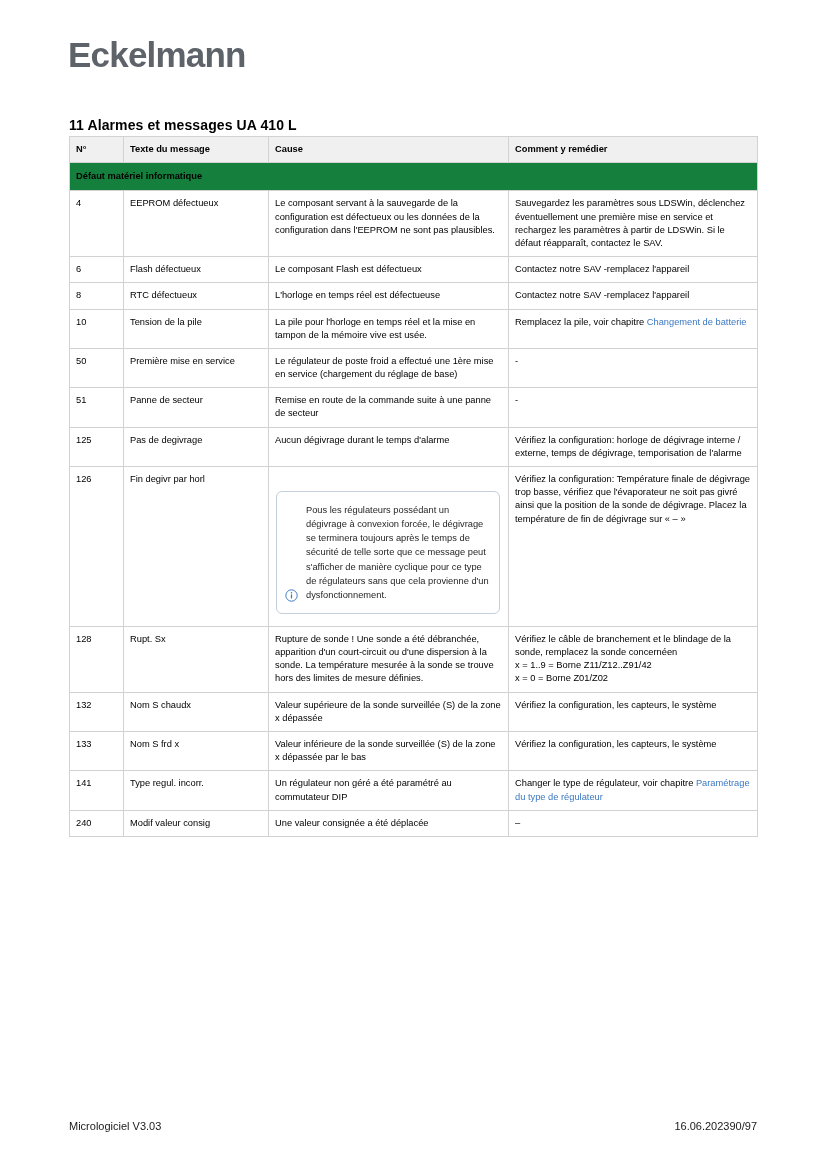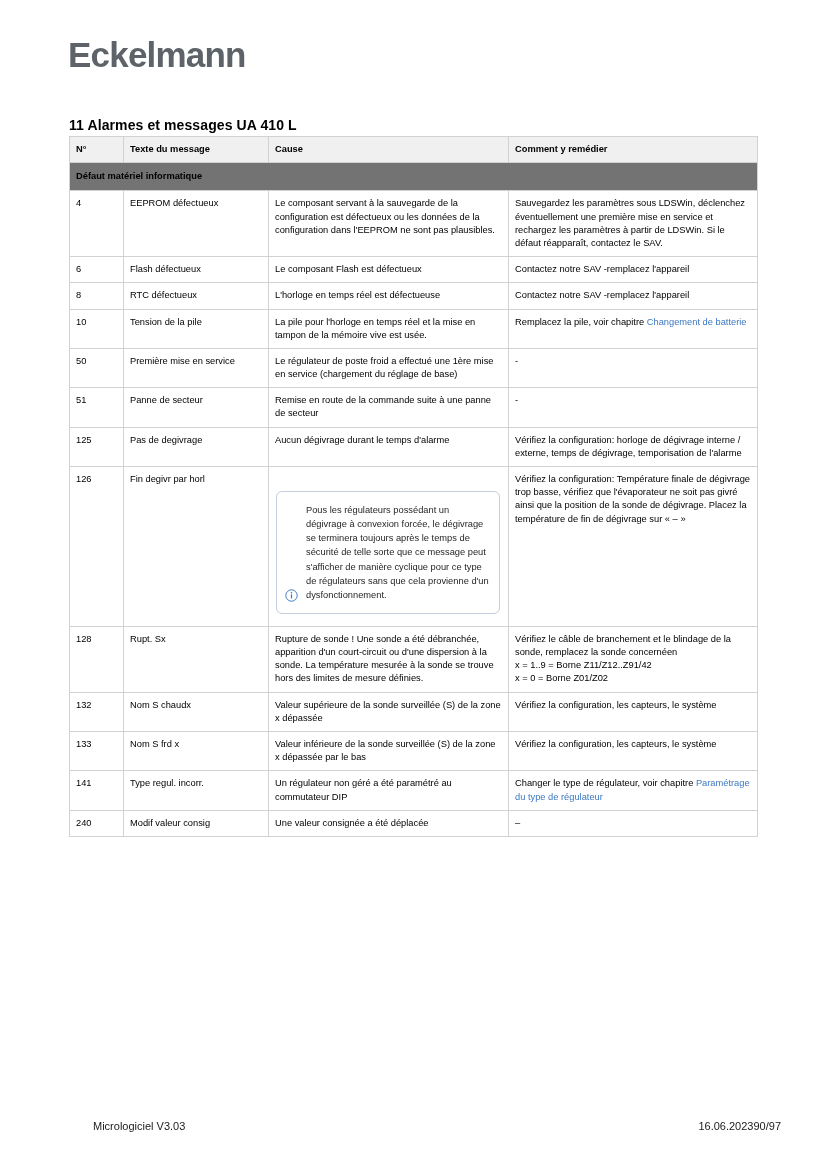--- a/index.html
+++ b/index.html
@@ -76,21 +76,21 @@
   table.alarm thead th {
     background: #f0f0f0;
     font-weight: bold;
     font-size: 9.3px;
     padding-top: 6px;
     padding-bottom: 6px;
     height: 22px;
   }
   tr.section-row td {
     font-weight: bold;
-    background: #737373;
+    background: #15803d;
     padding-top: 7px;
     padding-bottom: 7px;
   }
   td.numcell { white-space: nowrap; }
   .link {
     color: #3c78c0;
     text-decoration: none;
   }
   
   .notebox {
@@ -119,21 +119,20 @@
   
   .footer {
     position: absolute;
     left: 69px;
     top: 1120px;
     width: 688px;
     display: flex;
     align-items: baseline;
     font-size: 11px;
     color: #1a1a1a;
-    margin-left: 24px;
   }
   .footer .f-left   { flex: 0 0 auto; }
   .footer .f-center { flex: 1 1 auto; text-align: right; padding-left: 36px; }
   .footer .f-right  { flex: 0 0 auto; text-align: center; }
 </style>
 </head>
 <body>
 
 <div class="page">
 

